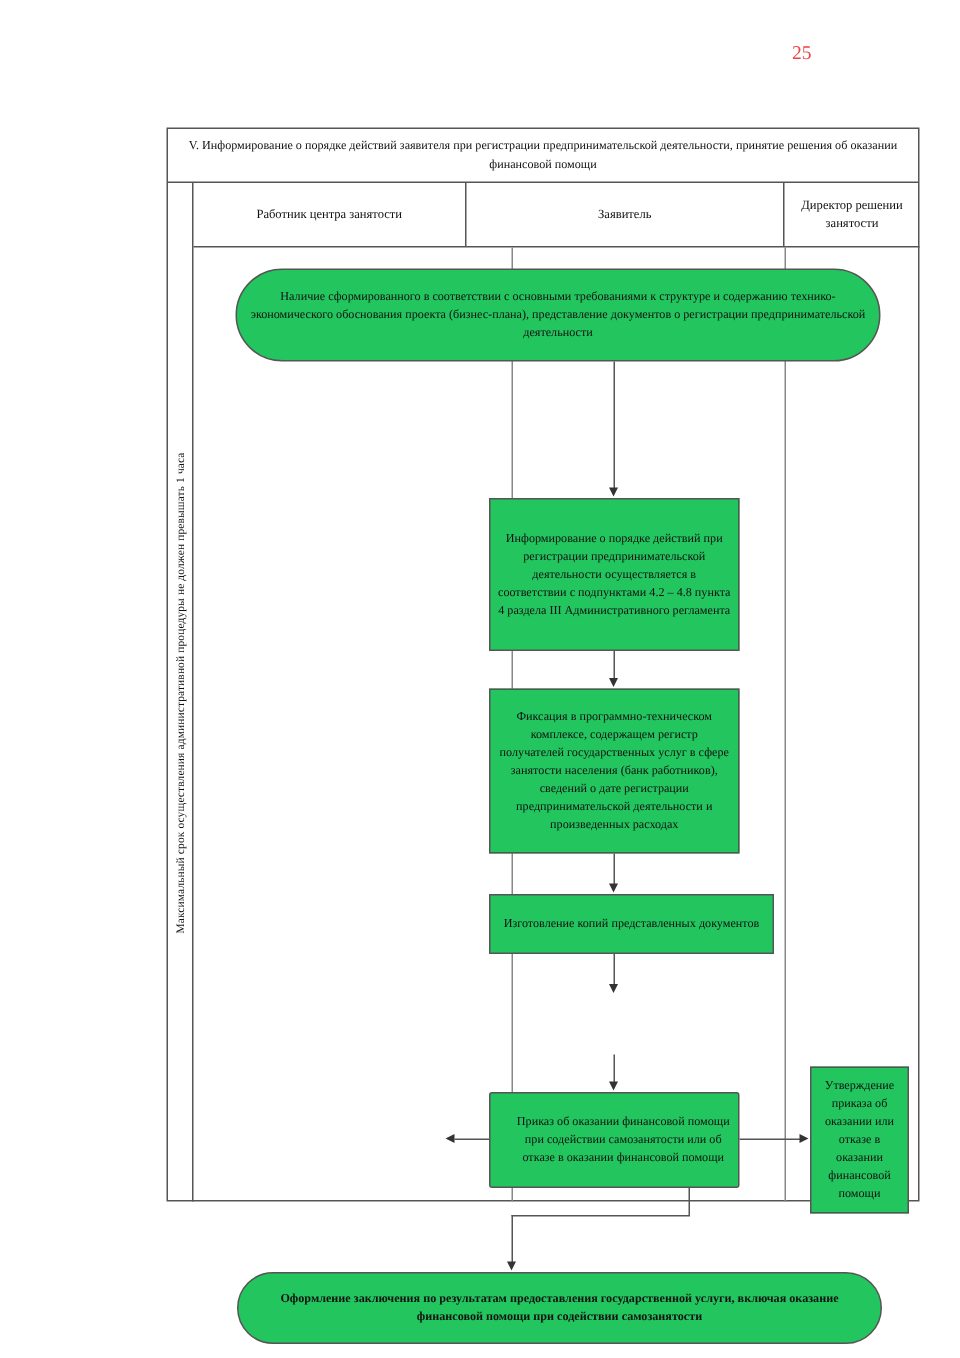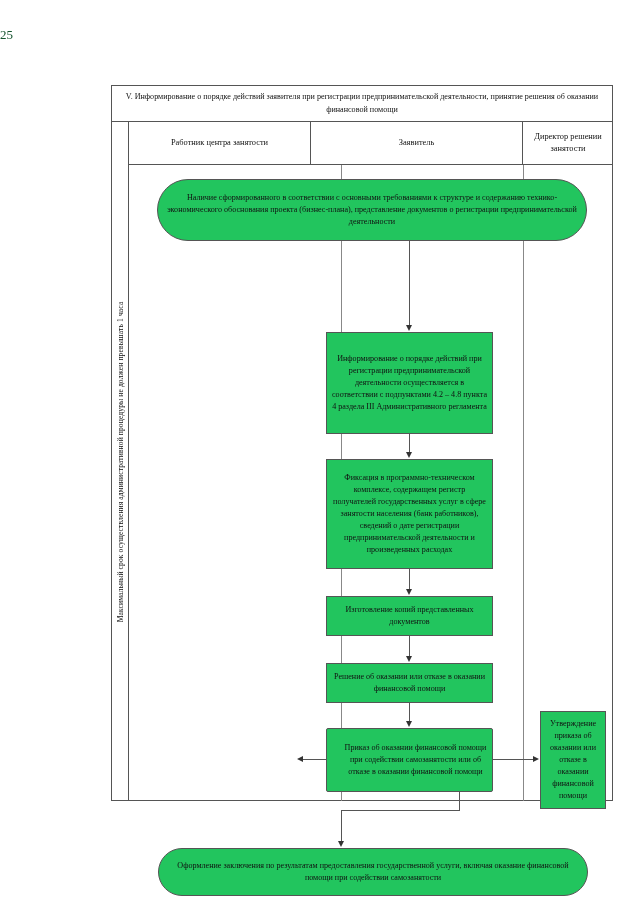--- a/index.html
+++ b/index.html
@@ -21,23 +21,23 @@
     left: 0; top: 0;
     width: 640px;
     height: 905px;
   }
 
   .page-number {
     position: absolute;
     left: 0;
     top: 27px;
     width: 541px;
-    text-align: left;
+    text-align: right;
     font-size: 13px;
-    color: #14532d;
+    color: #ef4444;
   }
 
   
   .flow-table {
     position: absolute;
     left: 111px;
     top: 85px;
     width: 502px;
     height: 716px;
     border: 1px solid #555;
@@ -228,43 +228,42 @@
       <div class="node" style="left:197px; top:167px; width:167px; height:102px;">Информирование о порядке действий при регистрации предпринимательской деятельности осуществляется в соответствии  с подпунктами  4.2 – 4.8 пункта 4 раздела III  Административного регламента</div>
 
       <div class="vline" style="left:280px; top:269px; height:20px;"></div>
       <div class="arrow-down" style="left:276.5px; top:287px;"></div>
 
       <div class="node" style="left:197px; top:294px; width:167px; height:110px;">Фиксация в программно-техническом комплексе, содержащем регистр получателей государственных услуг в сфере занятости населения (банк работников), сведений о дате регистрации предпринимательской деятельности и произведенных расходах</div>
 
       <div class="vline" style="left:280px; top:404px; height:22px;"></div>
       <div class="arrow-down" style="left:276.5px; top:424px;"></div>
 
-      <div class="node" style="left:197px; top:431px; width:167px; height:40px;">Изготовление копий представленных документов</div>
+      <div class="node" style="left:197px; top:431px; width:190px; height:40px;">Изготовление копий представленных документов</div>
 
       <div class="vline" style="left:280px; top:471px; height:22px;"></div>
       <div class="arrow-down" style="left:276.5px; top:491px;"></div>
 
-      <div class="node" style="left:197px; top:498px; width:167px; height:40px;">Решение об оказании или отказе в оказании финансовой помощи</div>
 
       <div class="vline" style="left:280px; top:538px; height:22px;"></div>
       <div class="arrow-down" style="left:276.5px; top:556px;"></div>
 
       <div class="node bracket" style="left:197px; top:563px; width:167px; height:64px;padding-left:17px;">Приказ об оказании финансовой помощи при содействии самозанятости  или об отказе в оказании финансовой помощи</div>
 
       <div class="hline" style="left:174px; top:594px; width:23px;"></div>
       <div class="arrow-left" style="left:168px; top:590.5px;"></div>
 
 
       <div class="hline" style="left:364px; top:594px; width:44px;"></div>
       <div class="arrow-right" style="left:404px; top:590.5px;"></div>
 
       <div class="node" style="left:411px; top:546px; width:66px; height:98px;">Утверждение приказа об оказании или отказе в оказании финансовой помощи</div>
 
       <div class="vline" style="left:330px; top:627px; height:18px;"></div>
       <div class="hline" style="left:212px; top:645px; width:119px;"></div>
       <div class="vline" style="left:212px; top:645px; height:33px;"></div>
       <div class="arrow-down" style="left:208.5px; top:676px;"></div>
 
-      <div class="node rounded" style="left: 29px; width: 430px; height: 48px; top: 683px;">Оформление заключения по результатам предоставления государственной услуги, включая оказание финансовой помощи при содействии самозанятости</div>
+      <div class="node rounded" style="left: 29px; width: 430px; height: 48px; top: 683px; font-weight: bold;">Оформление заключения по результатам предоставления государственной услуги, включая оказание финансовой помощи при содействии самозанятости</div>
 
     </div>
   </div>
 </div>
 
 </body></html>

